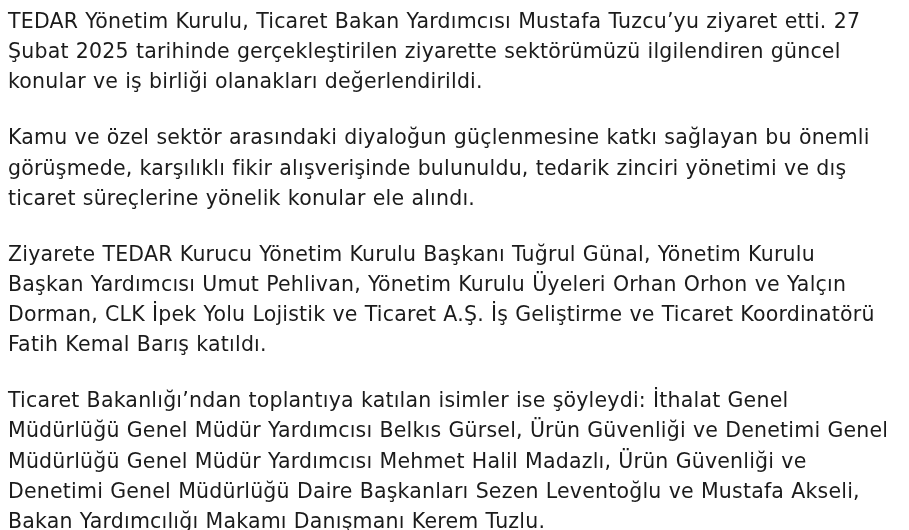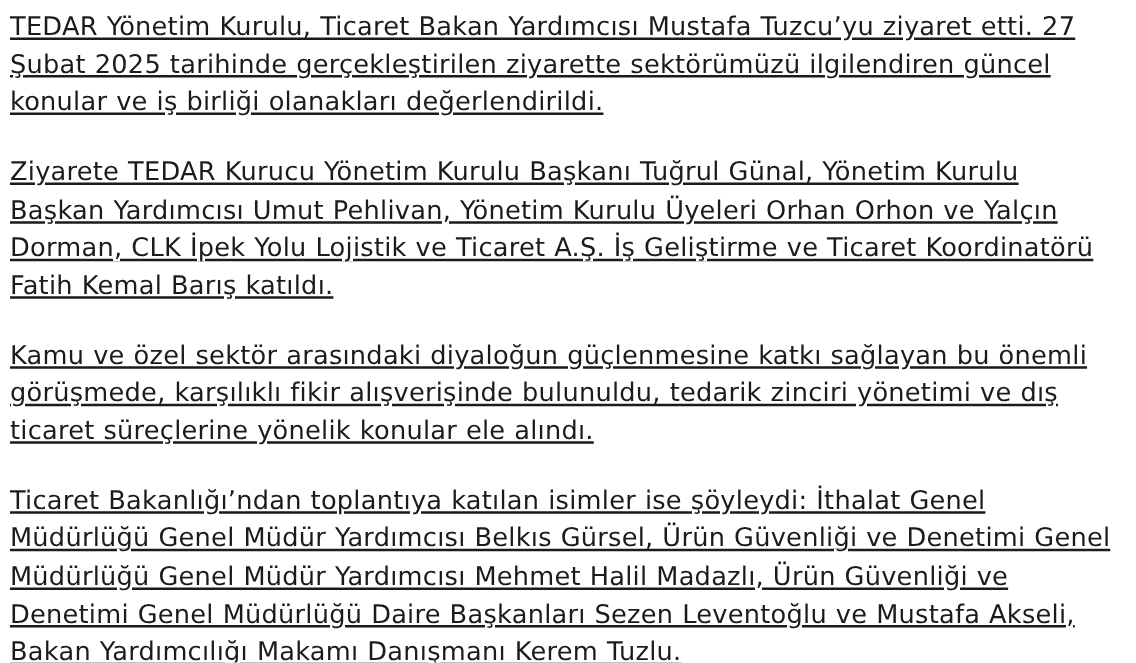--- a/index.html
+++ b/index.html
@@ -21,27 +21,26 @@
     padding: 6px 16px 0 8px;
   }
   .para {
     margin: 0 0 26px 0;
     font-size: 20.5px;
     line-height: 1.47;
     letter-spacing: 0.01em;
     color: #1b1b1b;
     text-align: left;
     word-spacing: 0.02em;
-    text-decoration: underline;
   }
   .para:last-child {
     margin-bottom: 0;
   }
 </style>
 </head>
 <body>
 
 <article id="article">
   <p class="para">TEDAR Yönetim Kurulu, Ticaret Bakan Yardımcısı Mustafa Tuzcu’yu ziyaret etti. 27 Şubat 2025 tarihinde gerçekleştirilen ziyarette sektörümüzü ilgilendiren güncel konular ve iş birliği olanakları değerlendirildi.</p>
+  <p class="para">Kamu ve özel sektör arasındaki diyaloğun güçlenmesine katkı sağlayan bu önemli görüşmede, karşılıklı fikir alışverişinde bulunuldu, tedarik zinciri yönetimi ve dış ticaret süreçlerine yönelik konular ele alındı.</p>
   <p class="para">Ziyarete TEDAR Kurucu Yönetim Kurulu Başkanı Tuğrul Günal, Yönetim Kurulu Başkan Yardımcısı Umut Pehlivan, Yönetim Kurulu Üyeleri Orhan Orhon ve Yalçın Dorman, CLK İpek Yolu Lojistik ve Ticaret A.Ş. İş Geliştirme ve Ticaret Koordinatörü Fatih Kemal Barış katıldı.</p>
-  <p class="para">Kamu ve özel sektör arasındaki diyaloğun güçlenmesine katkı sağlayan bu önemli görüşmede, karşılıklı fikir alışverişinde bulunuldu, tedarik zinciri yönetimi ve dış ticaret süreçlerine yönelik konular ele alındı.</p>
   <p class="para">Ticaret Bakanlığı’ndan toplantıya katılan isimler ise şöyleydi: İthalat Genel Müdürlüğü Genel Müdür Yardımcısı Belkıs Gürsel, Ürün Güvenliği ve Denetimi Genel Müdürlüğü Genel Müdür Yardımcısı Mehmet Halil Madazlı, Ürün Güvenliği ve Denetimi Genel Müdürlüğü Daire Başkanları Sezen Leventoğlu ve Mustafa Akseli, Bakan Yardımcılığı Makamı Danışmanı Kerem Tuzlu.</p>
 </article>
 
 </body></html>

